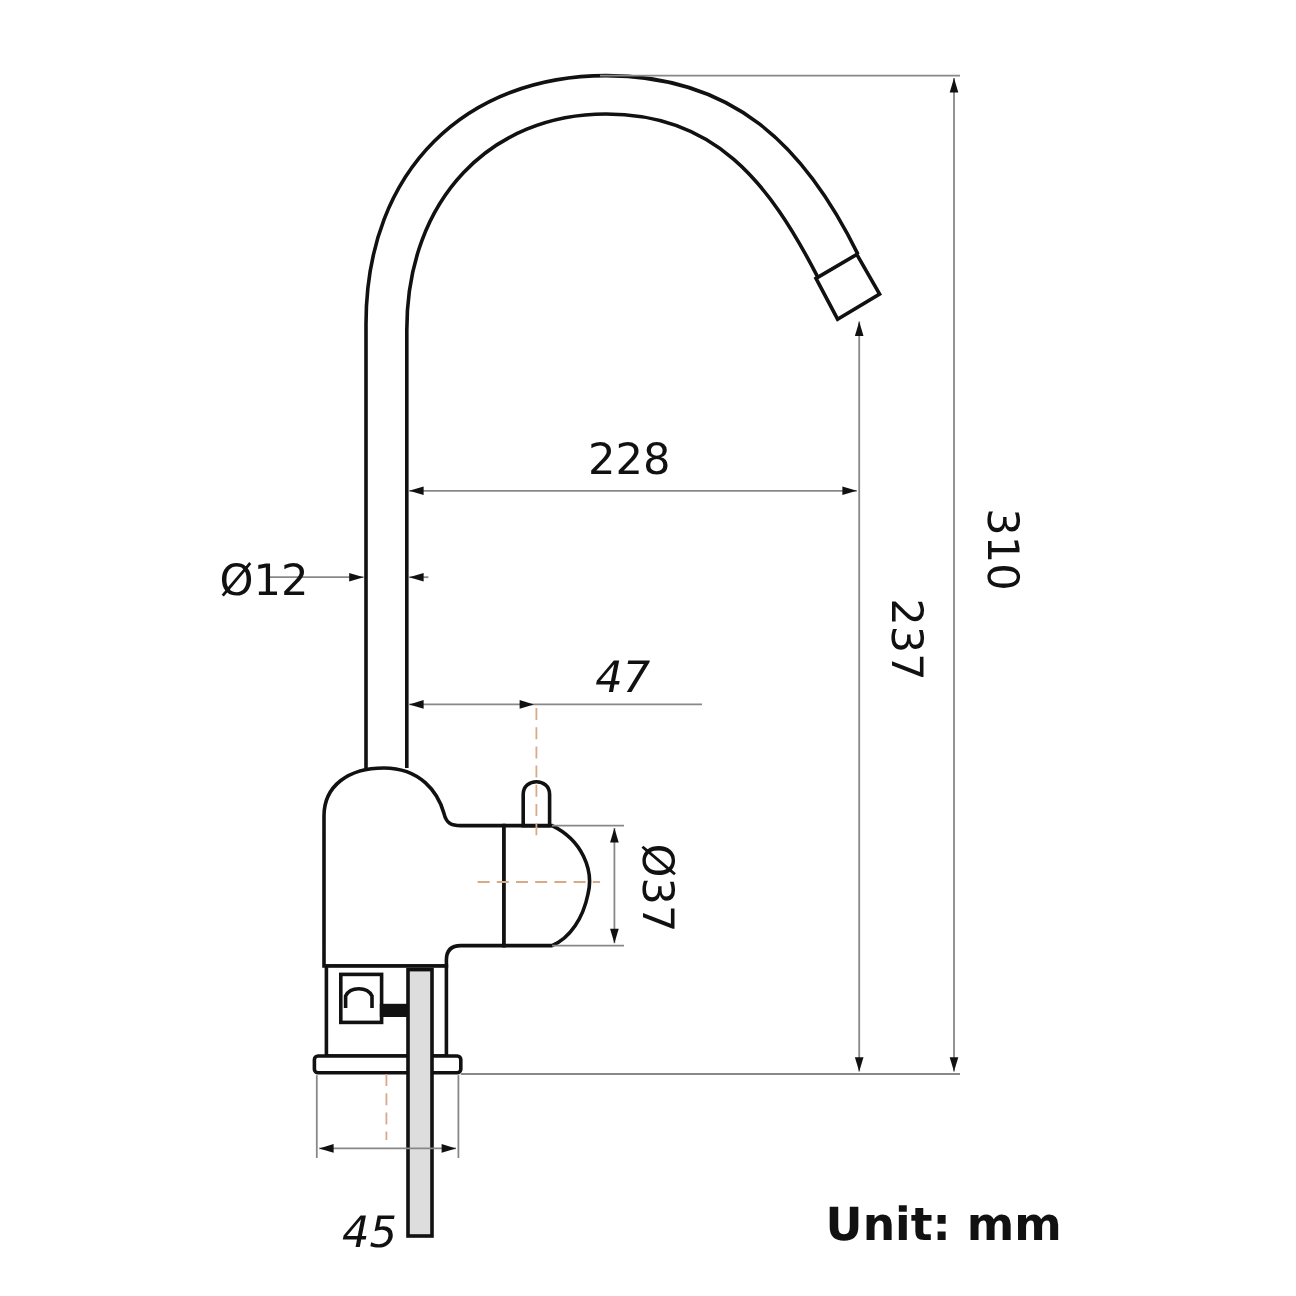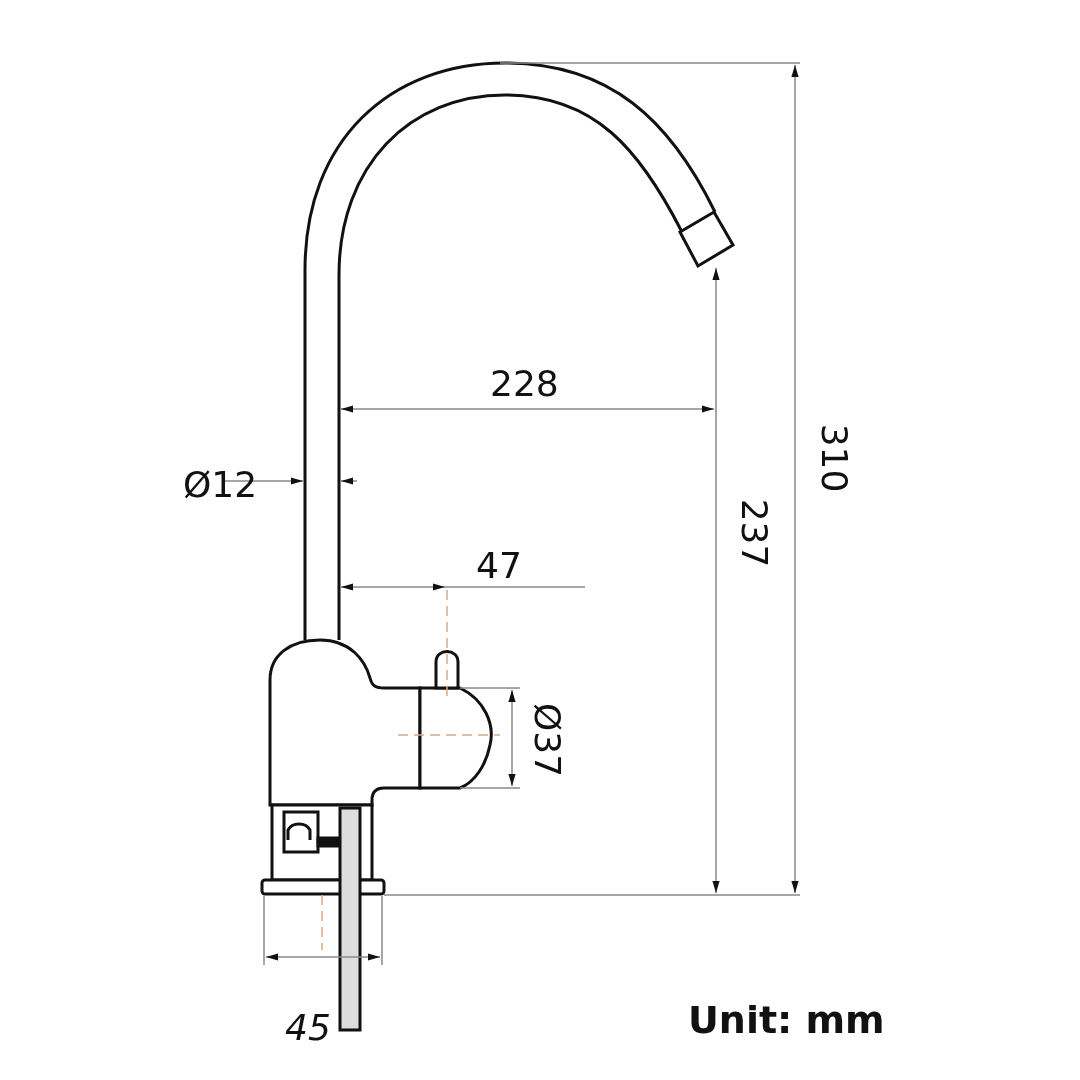--- a/index.html
+++ b/index.html
@@ -80,18 +80,18 @@
 
   <g stroke="#d9a98a" stroke-width="1.5" stroke-dasharray="10,6" fill="none">
     <line x1="447" y1="590" x2="447" y2="700"></line>
     <line x1="398" y1="735" x2="500" y2="735"></line>
     <line x1="322" y1="895" x2="322" y2="950"></line>
   </g>
 </svg>
 
 <div class="lbl" style="left:490px; top:366px;">228</div>
 <div class="lbl" style="left:183px; top:438px;margin-top:29px;">Ø12</div>
-<div class="lbl" style="left:476px; top:548px;">47</div>
+<div class="lbl" style="left:496px; top:548px;font-style:italic;">47</div>
 <div class="lbl rot" style="left:510px; top:722px;">Ø37</div>
 <div class="lbl rot" style="left:720px; top:515px;">237</div>
 <div class="lbl rot" style="left:800px; top:440px;">310</div>
 <div class="lbl" style="left:285px; top:1010px;font-style:italic;">45</div>
 <div class="unit" style="left:688px; top:998px;">Unit: mm</div>
 
 </body></html>

